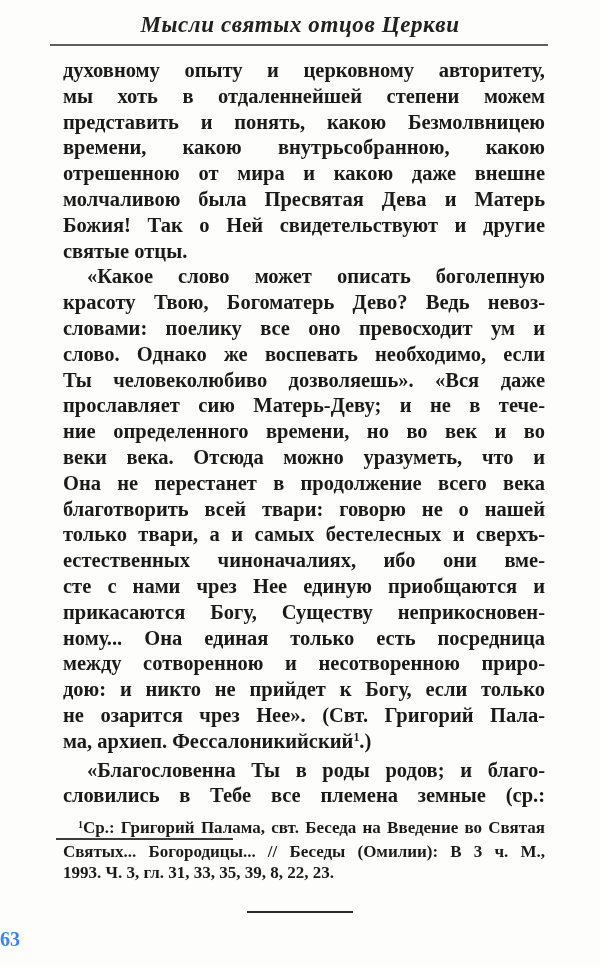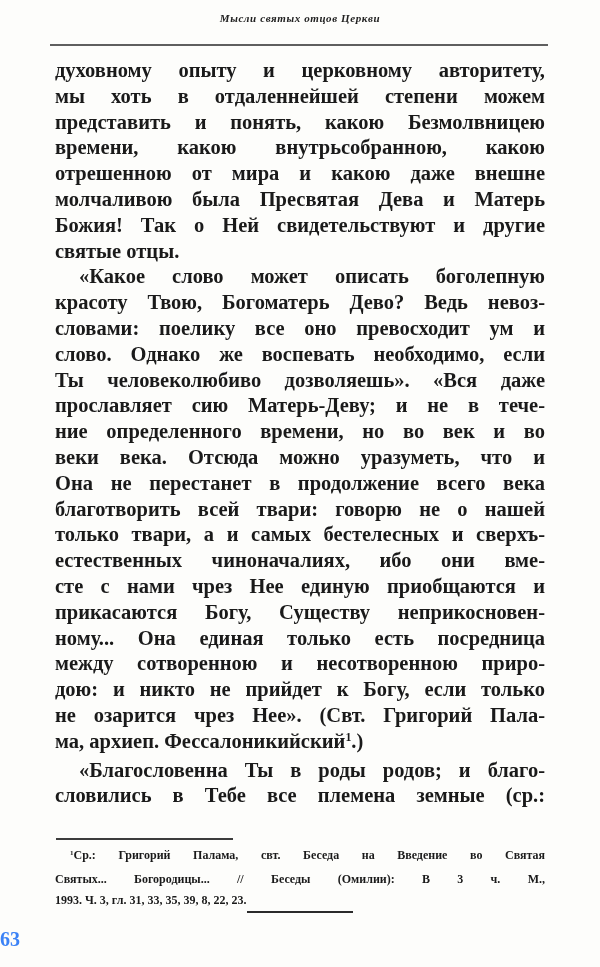--- a/index.html
+++ b/index.html
@@ -16,21 +16,21 @@
     font-family: "Liberation Serif", "DejaVu Serif", serif;
     font-weight: 700;
     overflow: hidden;
   }
   .running-head {
     position: absolute;
     top: 12px;
     left: 0;
     width: 100%;
     text-align: center;
-    font-size: 11px;
+    font-size: 23px;
     font-style: italic;
     letter-spacing: 0.6px;
     color: #222222;
   }
   .head-rule {
     position: absolute;
     top: 44px;
     left: 50px;
     width: 498px;
     height: 2px;
@@ -40,20 +40,21 @@
     position: absolute;
     top: 58px;
     left: 55px;
     width: 490px;
     font-size: 20.5px;
     line-height: 25.8px;
   }
   .tline {
     text-align: justify;
     text-align-last: justify;
+    margin-left: 8px;
   }
   .tline.end {
     text-align-last: left;
   }
   .body-text .tline.indent {
     text-indent: 24px;
   }
   .it {
   }
   .sup {
@@ -64,24 +65,24 @@
   .footnote-rule {
     position: absolute;
     top: 838px;
     left: 56px;
     width: 177px;
     height: 2px;
     background: #3c3c3c;
   }
   .footnote {
     position: absolute;
-    top: 845px;
+    top: 817px;
     left: 55px;
     width: 490px;
-    font-size: 12px;
+    font-size: 17px;
     line-height: 21.5px;
   }
   .footnote .tline.indent {
     text-indent: 15px;
   }
   .bottom-rule {
     position: absolute;
     top: 911px;
     left: 247px;
     width: 106px;

